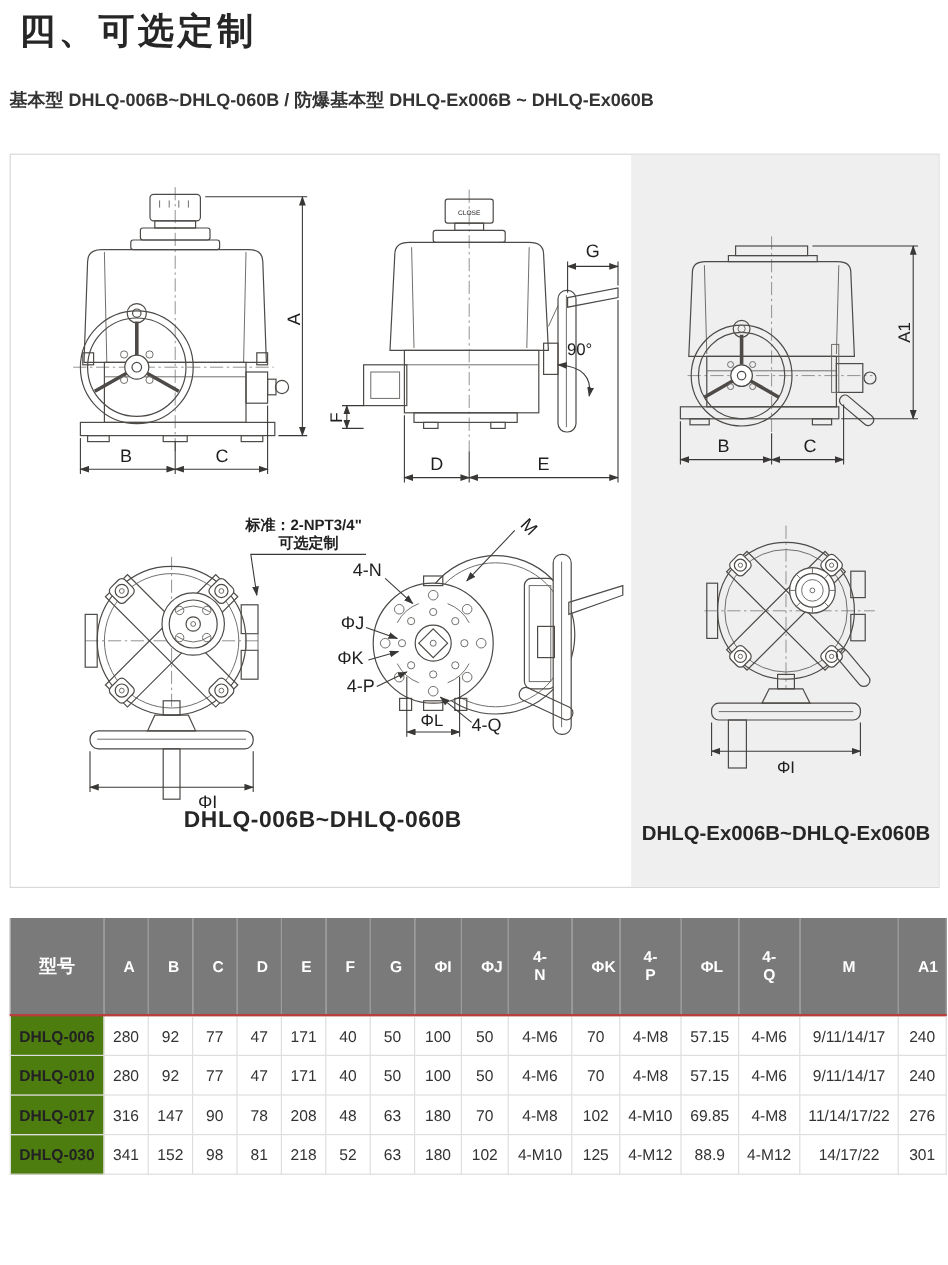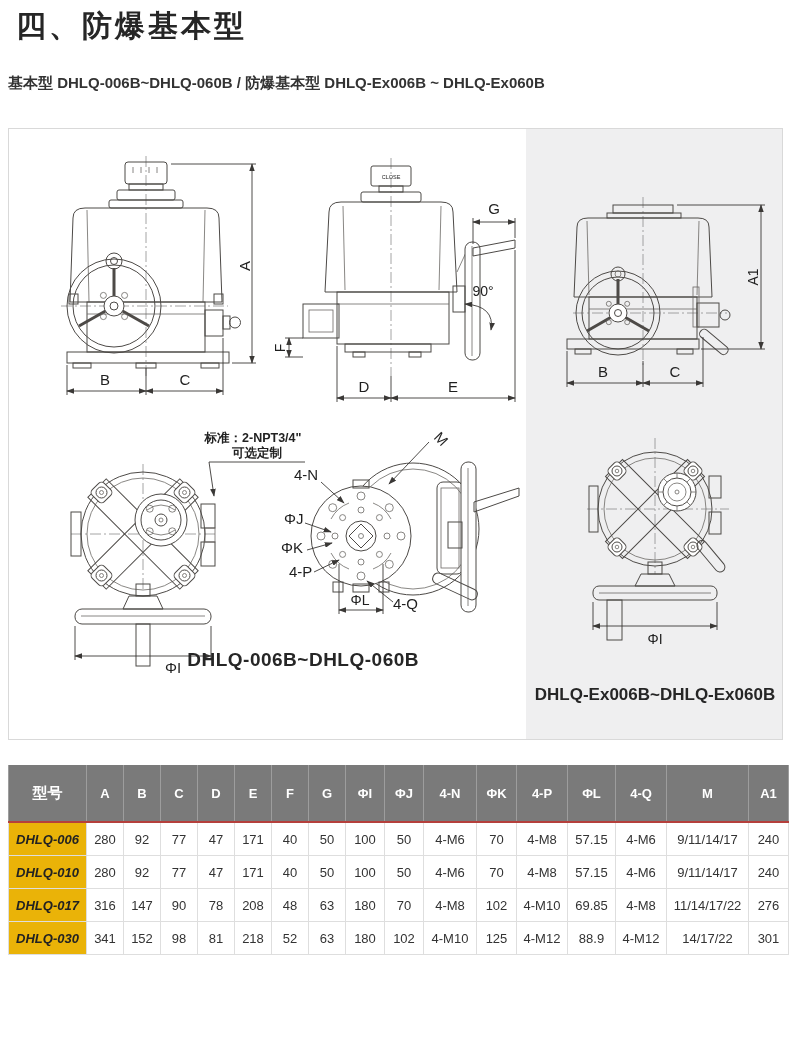--- a/index.html
+++ b/index.html
@@ -16,37 +16,37 @@
   }
   .panel{
     position:absolute;left:8px;top:128px;width:773px;height:610px;
     border:1px solid #d9d9d9;background:#fff;
   }
   .panel .gray-zone{
     position:absolute;left:517px;top:0;right:0;bottom:0;background:#efeff0;
   }
   .panel svg{position:absolute;}
   .caption{position:absolute;font-weight:bold;color:#262626;white-space:nowrap;}
-  .caption-basic{left:110px;top:520px;width:300px;text-align:right;font-size:19px;letter-spacing:.5px;}
+  .caption-basic{left:110px;top:544px;width:300px;text-align:center;font-size:19px;letter-spacing:.5px;}
   .caption-ex{left:519px;top:556px;width:254px;text-align:center;font-size:17px;}
   table.dims{
     position:absolute;left:8px;top:765px;width:774px;border-collapse:collapse;
     table-layout:fixed;font-size:13px;color:#333;
   }
   table.dims thead th{
     background:#7a7a7a;color:#fff;font-weight:bold;height:48px;
     border-left:1px solid #9d9d9d;border-right:1px solid #9d9d9d;
-    font-size:13px;padding:4px;
+    font-size:13px;padding:16px;
   }
   table.dims thead th:first-child{font-size:15px;}
   table.dims thead tr{border-bottom:2px solid #b5403c;}
   table.dims tbody td{
     height:32px;text-align:center;border:1px solid #dedede;background:#fff;padding:0;
   }
-  table.dims tbody td.model{background:#eab308;font-weight:bold;color:#222;font-style:italic;}
+  table.dims tbody td.model{background:#4d7c0f;font-weight:bold;color:#222;}
   
   .ln{stroke:#4d4a47;fill:none;stroke-width:1;}
   .lnt{stroke:#6b6865;fill:none;stroke-width:.8;}
   .cl{stroke:#8d8d8d;stroke-width:.8;fill:none;stroke-dasharray:11 3 2 3;}
   .dm{stroke:#3a3836;stroke-width:.9;fill:none;}
   .spk{stroke:#4d4a47;stroke-width:3;fill:none;}
   text.dim{font:15px "Liberation Sans",sans-serif;fill:#1f1f1f;}
   text.dims2{font:14px "Liberation Sans",sans-serif;fill:#1f1f1f;}
   text.ann{font:600 12.5px "Liberation Sans",sans-serif;fill:#222;}
   text.micro{font:5.5px "Liberation Sans",sans-serif;fill:#222;}
@@ -59,21 +59,21 @@
   <defs>
     <marker id="ae" viewBox="0 0 10 7" refX="9" refY="3.5" markerWidth="9" markerHeight="6.3" orient="auto">
       <path d="M0,0 L10,3.5 L0,7 Z" fill="#3a3836"></path>
     </marker>
     <marker id="as" viewBox="0 0 10 7" refX="1" refY="3.5" markerWidth="9" markerHeight="6.3" orient="auto">
       <path d="M10,0 L0,3.5 L10,7 Z" fill="#3a3836"></path>
     </marker>
   </defs>
 </svg>
 
-<div class="title">四、防爆基本型</div>
+<div class="title">四、可选定制</div>
 <div class="subtitle">基本型 DHLQ-006B~DHLQ-060B / 防爆基本型 DHLQ-Ex006B ~ DHLQ-Ex060B</div>
 
 <div class="panel">
   <div class="gray-zone"></div>
 
   <svg style="left:4px;top:25px" width="512" height="280" viewBox="0 0 512 280">
 
     <g>
       <path class="cl" d="M133,2 V225"></path>
       <path class="cl" d="M48,152 H215"></path>

